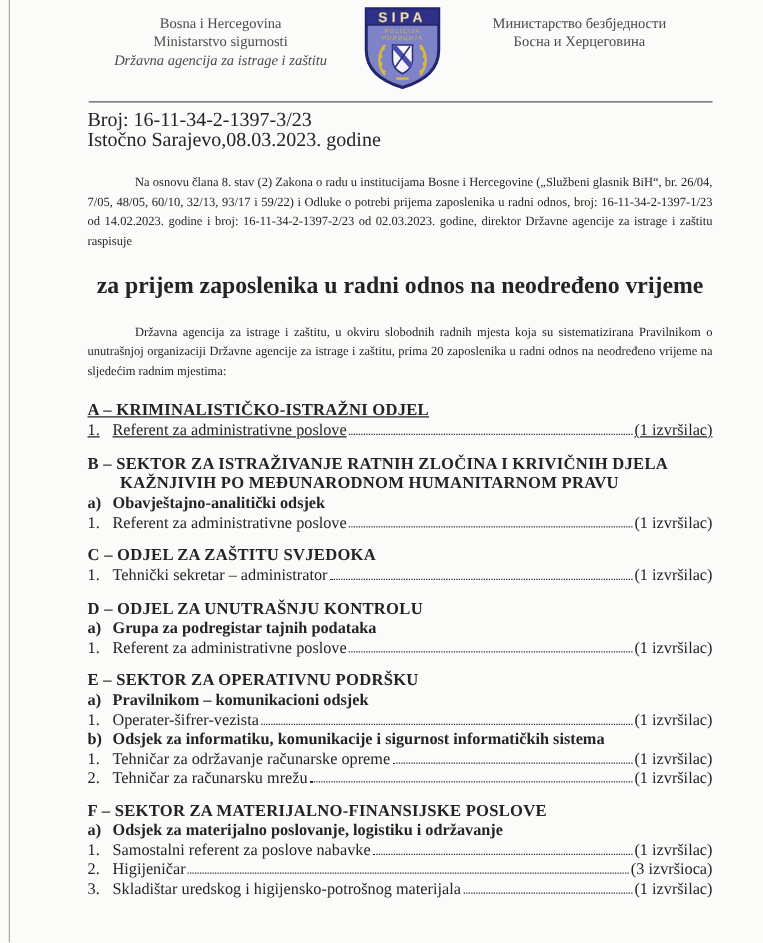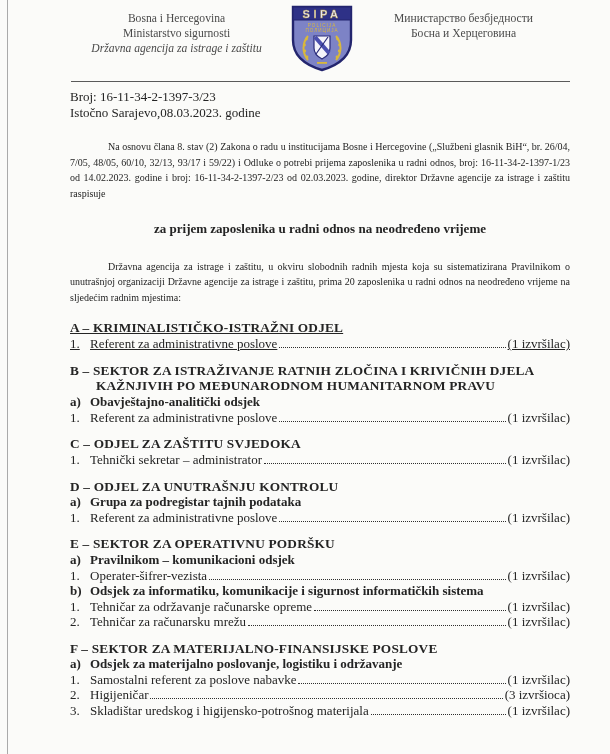--- a/index.html
+++ b/index.html
@@ -16,33 +16,33 @@
   .page{position:relative;width:610px;height:754px;}
 
   
   .hdr{display:flex;align-items:flex-start;padding:12px 40px 0 70px;}
   .hdr-block{flex:1;text-align:center;font-size:11.6px;line-height:14.8px;color:#4a4a4a;}
   .hdr-block .it{font-style:italic;}
   .badge-wrap{flex:0 0 74px;display:flex;justify-content:flex-end;margin-top:-8px;}
   .hdr-rule{margin:9px 40px 0 71px;border-top:1px solid #5a5a5a;height:0;}
 
   
-  .meta{margin:7px 40px 0 70px;font-size:13px;line-height:15.6px;}
+  .meta{margin:7px 40px 0 70px;font-size:16px;line-height:15.6px;}
 
   
   .para{
     margin:19px 40px 0 70px;text-align:justify;text-indent:38px;
     font-size:10px;line-height:15.6px;
   }
   .para.second{margin-top:22px;}
 
   
   .title-block{margin:19px 40px 0 70px;text-align:center;font-weight:bold;}
   .title-main{font-size:14px;line-height:16px;}
-  .title-sub{font-size:13px;line-height:16px;}
+  .title-sub{font-size:19px;line-height:16px;}
 
   
   .sections{margin:0 40px 0 70px;}
   .sec{margin-top:11px;}
   .sec:first-child{margin-top:15px;text-decoration:underline;}
   .sec-h{
     font-weight:bold;font-size:13.3px;line-height:15.8px;
     padding-left:26px;text-indent:-26px;letter-spacing:.2px;
   }
   .row{display:flex;align-items:baseline;font-size:13px;line-height:15.5px;}

